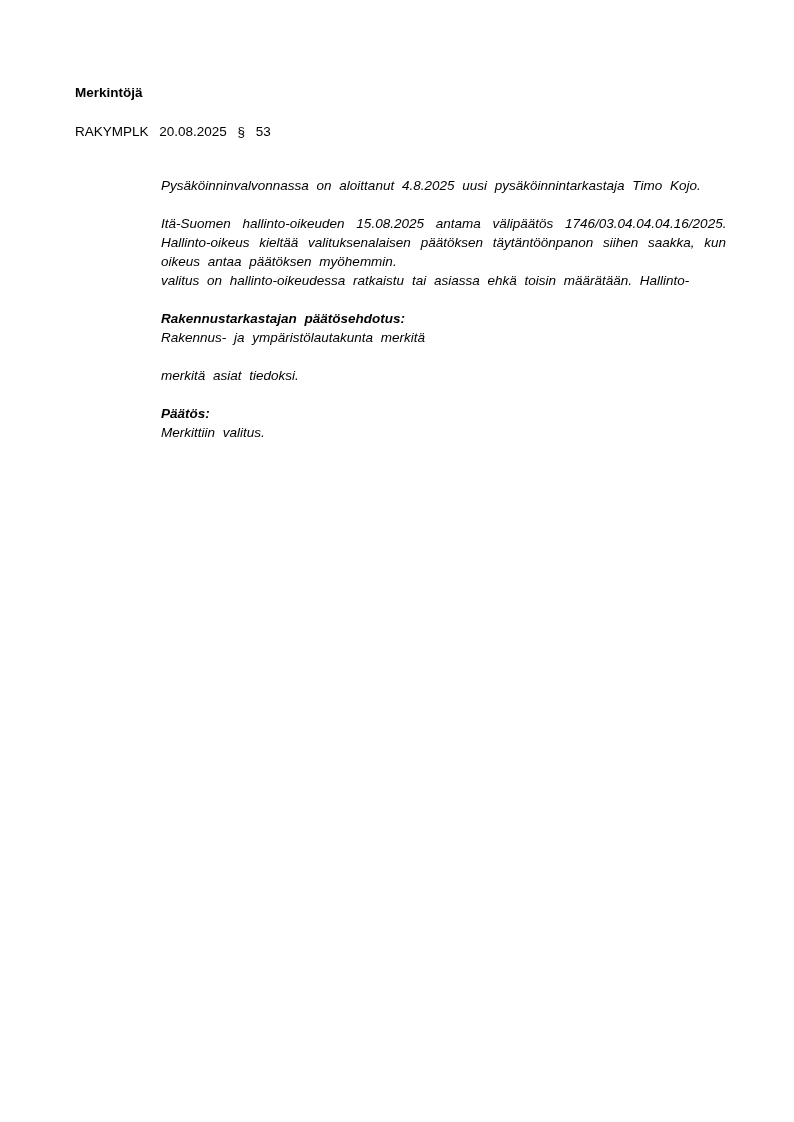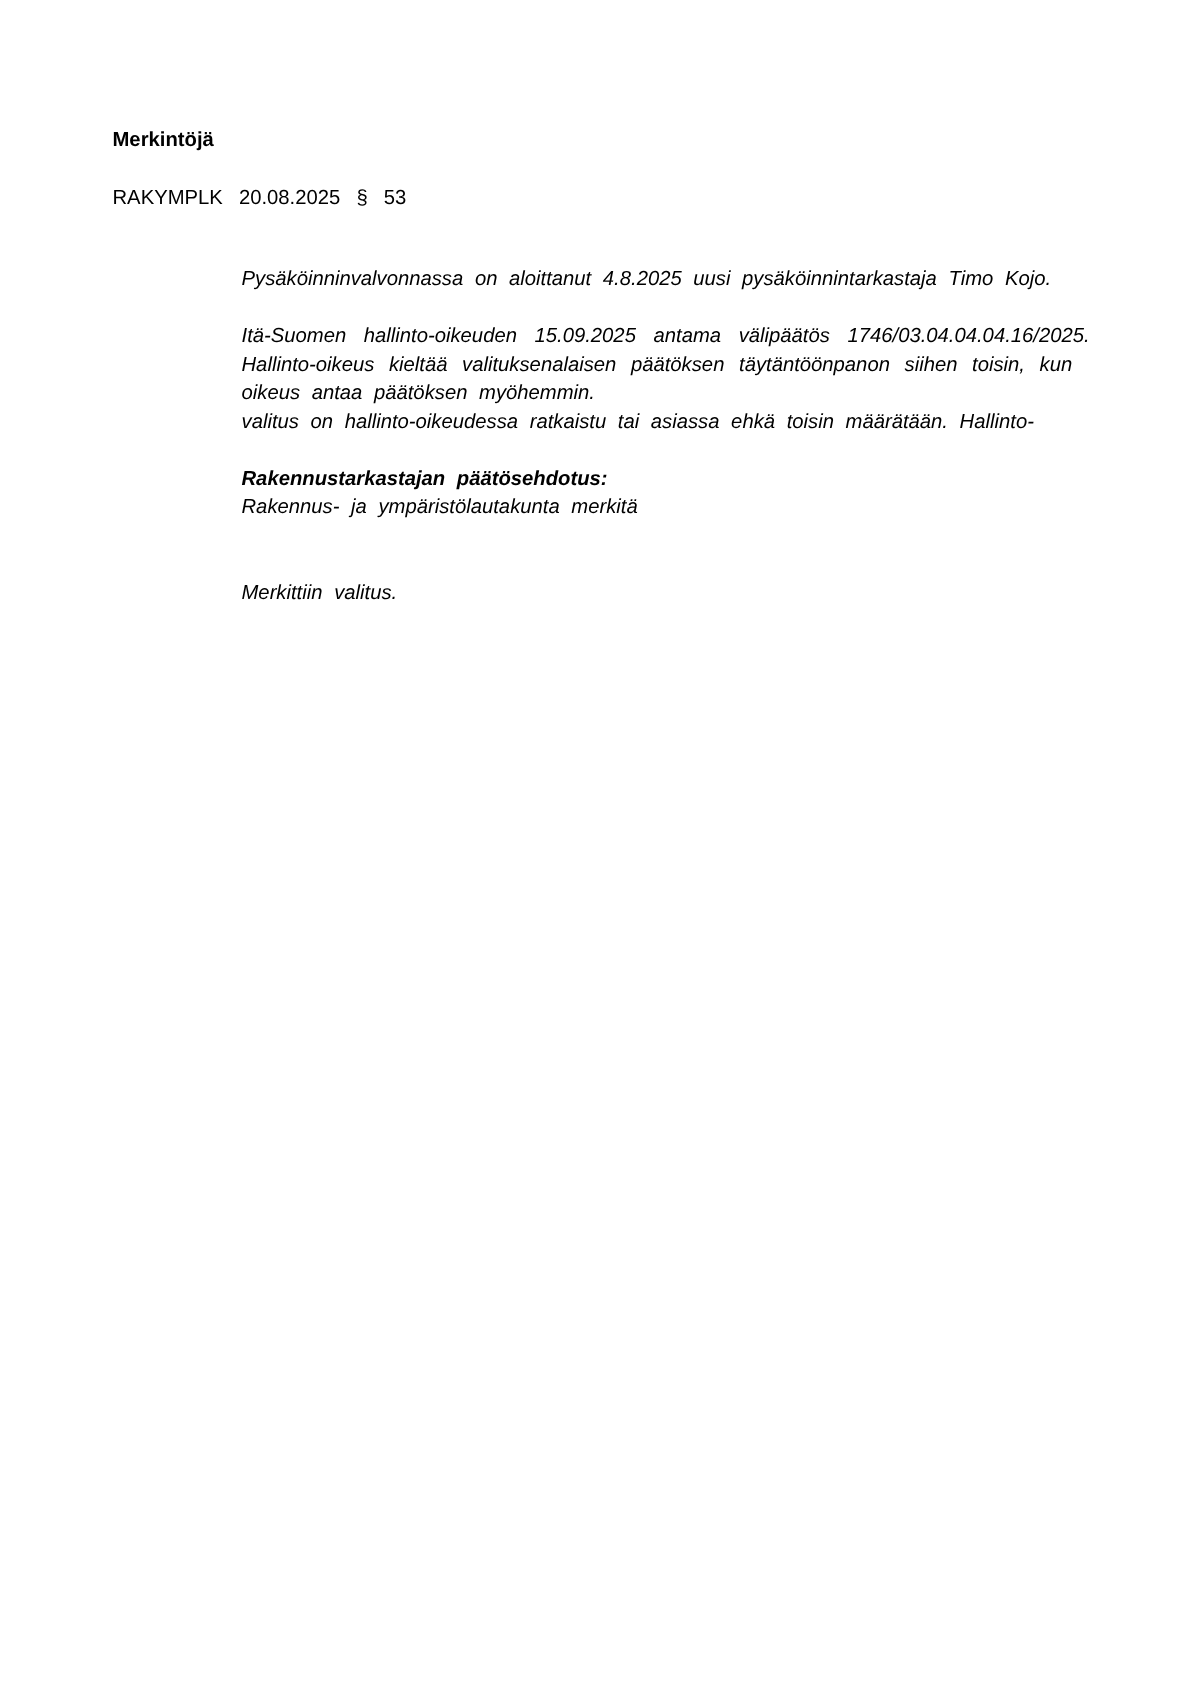--- a/index.html
+++ b/index.html
@@ -61,32 +61,34 @@
   <div class="doc-heading">Merkintöjä</div>
 
   <div class="case-ref">RAKYMPLK 20.08.2025 § 53</div>
 
   <div class="content">
 
     <div class="line">Pysäköinninvalvonnassa on aloittanut 4.8.2025 uusi pysäköinnintarkastaja Timo Kojo.</div>
 
     <div class="spacer"></div>
 
-    <div class="line ws8">Itä-Suomen hallinto-oikeuden 15.09.2025 antama välipäätös 1746/03.04.04.04.16/2025.</div>
-    <div class="line ws6">Hallinto-oikeus kieltää valituksenalaisen päätöksen täytäntöönpanon siihen toisin, kun</div>
+    <div class="line ws8">Itä-Suomen hallinto-oikeuden 15.08.2025 antama välipäätös 1746/03.04.04.04.16/2025.</div>
+    <div class="line ws6">Hallinto-oikeus kieltää valituksenalaisen päätöksen täytäntöönpanon siihen saakka, kun</div>
     <div class="line">oikeus antaa päätöksen myöhemmin.</div>
     <div class="line">valitus on hallinto-oikeudessa ratkaistu tai asiassa ehkä toisin määrätään. Hallinto-</div>
 
     <div class="spacer"></div>
 
     <div class="line bold">Rakennustarkastajan päätösehdotus:</div>
     <div class="line">Rakennus- ja ympäristölautakunta merkitä</div>
 
     <div class="spacer"></div>
 
+    <div class="line">merkitä asiat tiedoksi.</div>
 
     <div class="spacer"></div>
 
+    <div class="line bold">Päätös:</div>
     <div class="line">Merkittiin valitus.</div>
 
   </div>
 
 </div>
 
 </body></html>

